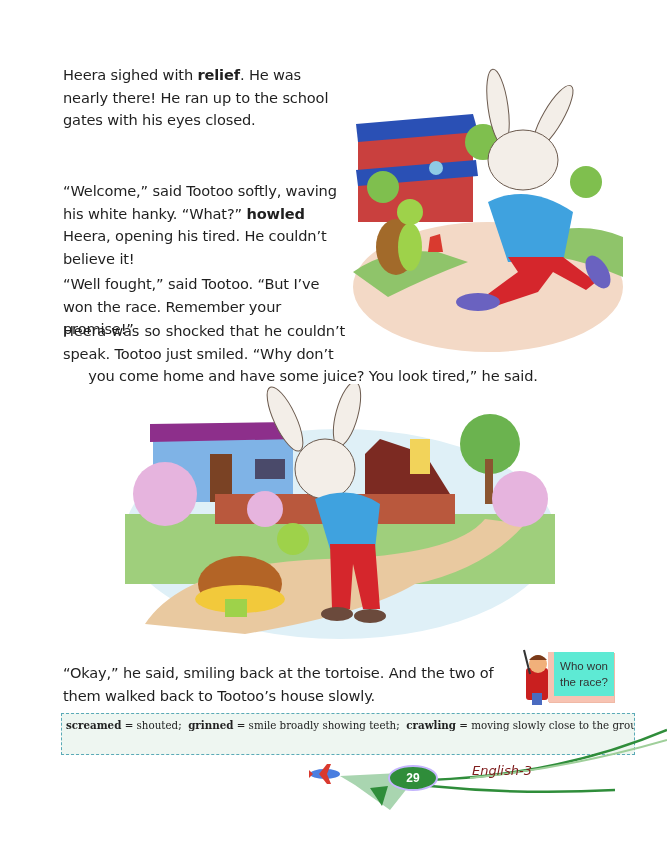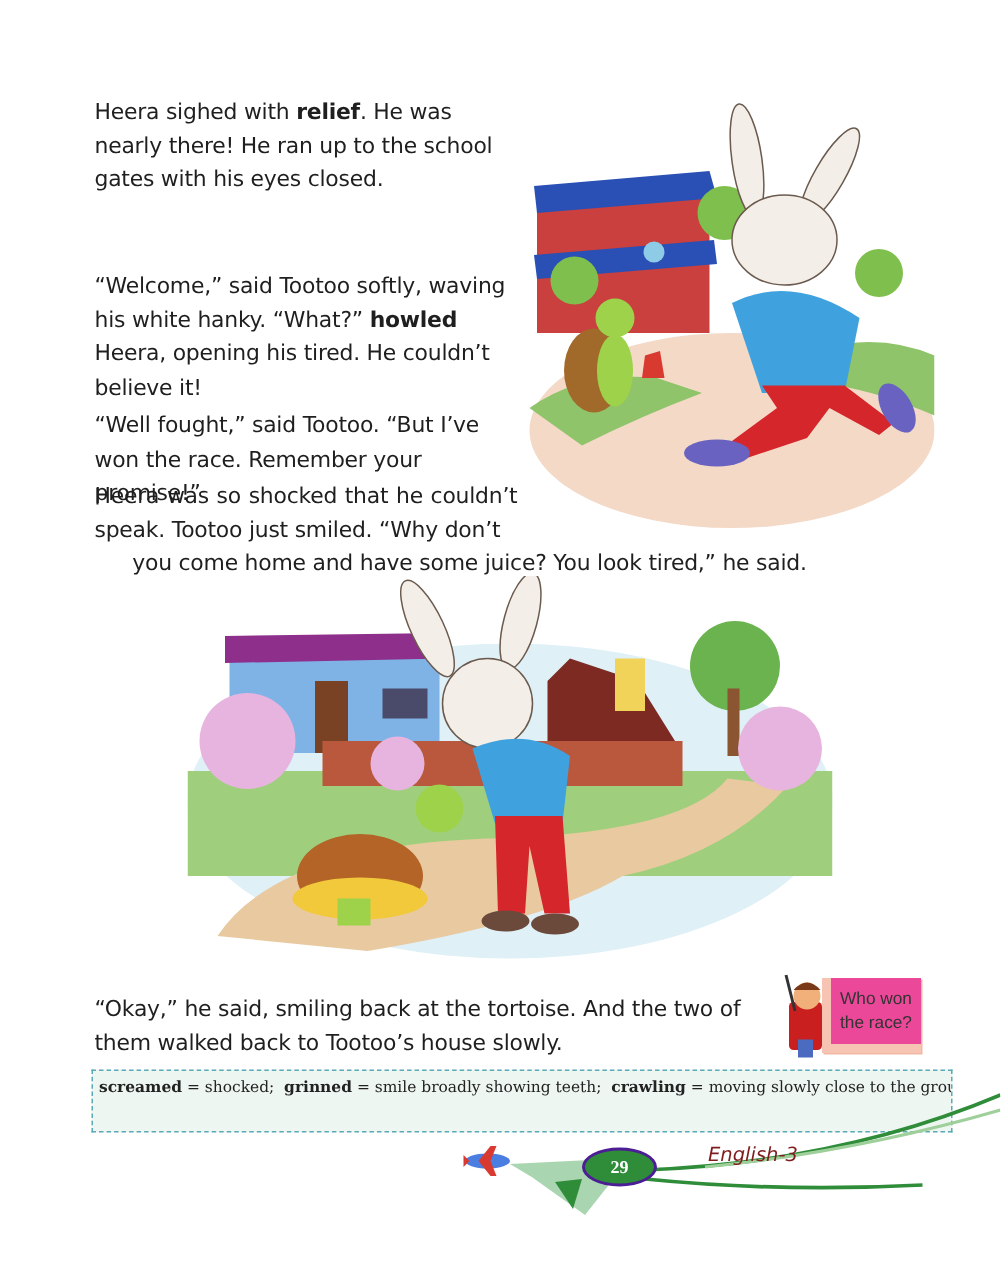--- a/index.html
+++ b/index.html
@@ -16,29 +16,29 @@
     .illus { position: absolute; }
     .glossary {
       position: absolute; left: 61px; top: 713px; width: 574px; height: 42px;
       border: 1.4px dashed #5aaab7; background: #eef6f1; box-sizing: border-box;
       font-family: "DejaVu Serif", "Liberation Serif", serif; font-size: 10.3px; line-height: 16px;
       padding: 3px 4px; color: #222; white-space: nowrap; overflow: hidden;
     }
     .glossary b { font-weight: bold; }
     .callout {
       position: absolute; left: 548px; top: 652px; width: 66px; height: 50px;
-      background: #ec4899; border-left: 6px solid #f7c3b2; border-bottom: 6px solid #f7c3b2;
+      background: #5eead4; border-left: 6px solid #f7c3b2; border-bottom: 6px solid #f7c3b2;
       box-shadow: 1px 1px 0 #f0b9a6;
       font-family: "Liberation Sans", sans-serif; font-size: 11.5px; line-height: 16px;
       color: #333; text-align: center; padding-top: 6px; box-sizing: border-box;
     }
     .page-badge {
       position: absolute; left: 388px; top: 765px; width: 46px; height: 22px; border-radius: 50%;
-      background: #2f8d3a; border: 2px solid #4c1d95; color: #fff;
-      font-family: Liberation Serif, serif; font-weight: bold; font-size: 12px;
+      background: #2f8d3a; border: 2px solid #c4b5fd; color: #fff;
+      font-family: Liberation Sans, sans-serif; font-weight: bold; font-size: 12px;
       display: flex; align-items: center; justify-content: center;
     }
     .subject {
       position: absolute; left: 472px; top: 763px; font-style: italic; font-size: 13px;
       font-family: "DejaVu Sans", sans-serif; color: #7f1d1d;
     }
   </style>
 </head>
 <body>
 
@@ -129,21 +129,21 @@
   <line x1="4" y1="2" x2="10" y2="26" stroke="#333" stroke-width="2"></line>
   <rect x="12" y="45" width="10" height="12" fill="#4a6bc0"></rect>
 </svg>
 <div class="callout">
   <div>Who won</div>
   <div>the race?</div>
 </div>
 
 <div class="glossary">
   <div>
-    <b>screamed</b> = <span>shocked</span>;&nbsp;
+    <b>screamed</b> = <span>shouted</span>;&nbsp;
     <b>grinned</b> = <span>smile broadly showing teeth</span>;&nbsp;
     <b>crawling</b> = <span>moving slowly close to the ground</span>;
   </div>
 </div>
 
 <svg class="illus" style="left:300px; top:700px;" width="367" height="120" viewBox="0 0 367 120">
   <path d="M130 80 Q260 75 367 30" stroke="#2f8d3a" stroke-width="2.5" fill="none"></path>
   <path d="M170 78 Q270 68 367 40" stroke="#9fcf9a" stroke-width="2" fill="none"></path>
   <path d="M130 86 Q220 95 315 90" stroke="#2f8d3a" stroke-width="2.5" fill="none"></path>
   <polygon points="40,76 120,72 90,110 55,85" fill="#a9d5b0"></polygon>

